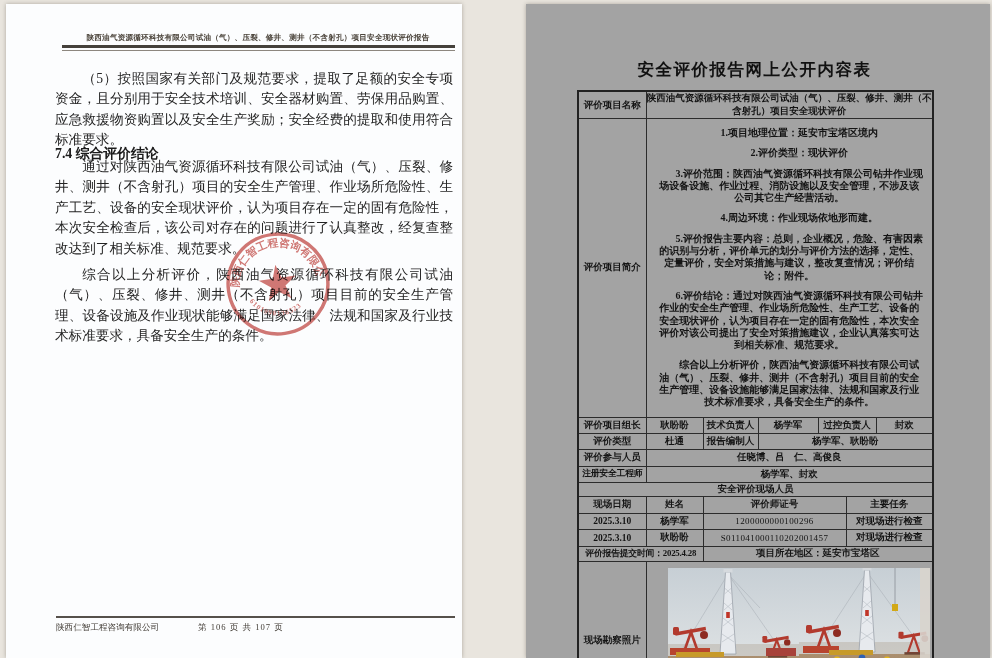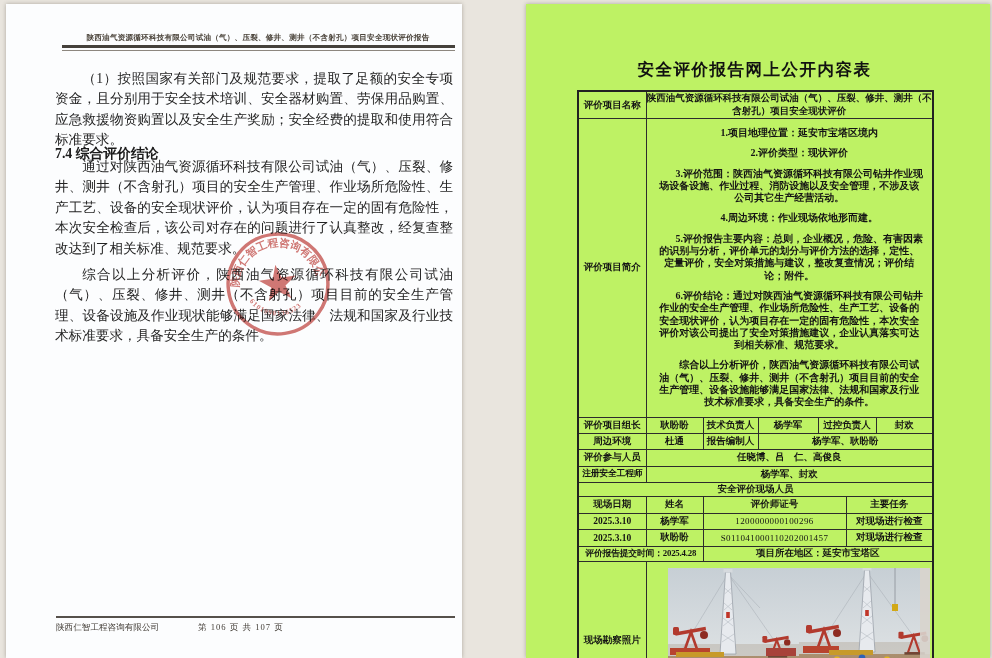--- a/index.html
+++ b/index.html
@@ -2,21 +2,21 @@
 <html><head>
 <meta charset="utf-8">
 <style>
   html,body{margin:0;padding:0;}
   body{
     width:992px;height:658px;position:relative;overflow:hidden;
     background:#e9e5de;
     font-family:"Liberation Serif","DejaVu Serif",serif;
     color:#1d1d1d;
   }
-  .page{position:absolute;top:4px;height:654px;background:#bef264;
+  .page{position:absolute;top:4px;height:654px;background:#a3a3a3;
         box-shadow:0 0 4px rgba(70,62,50,.38);}
   #pageL{left:6px;width:456px;background:#fcfdfe;}
   #pageR{left:526px;width:464px;}
 
   
   .l-header{position:absolute;top:29px;left:54px;width:396px;text-align:center;
             font-size:7.6px;font-weight:bold;color:#4c453c;letter-spacing:.2px;white-space:nowrap;}
   .l-rule{position:absolute;top:41px;left:56px;width:393px;height:2px;
           border-top:3px solid #45413b;border-bottom:1px solid #8d877f;}
   .para{position:absolute;left:49px;width:398px;font-size:13.6px;line-height:20.5px;
@@ -51,21 +51,21 @@
   .photos svg{display:block;}
   .wm{font-size:4.3px;fill:#fdfbf0;opacity:.93;font-weight:normal;}
 </style>
 </head>
 <body>
 
 <div class="page" id="pageL">
   <div class="l-header">陕西油气资源循环科技有限公司试油（气）、压裂、修井、测井（不含射孔）项目安全现状评价报告</div>
   <div class="l-rule"></div>
 
-  <p class="para" id="p1">（1）按照国家有关部门及规范要求，提取了足额的安全专项资金，且分别用于安全技术培训、安全器材购置、劳保用品购置、应急救援物资购置以及安全生产奖励；安全经费的提取和使用符合标准要求。</p>
+  <p class="para" id="p1">（5）按照国家有关部门及规范要求，提取了足额的安全专项资金，且分别用于安全技术培训、安全器材购置、劳保用品购置、应急救援物资购置以及安全生产奖励；安全经费的提取和使用符合标准要求。</p>
   <div class="l-h2">7.4 综合评价结论</div>
   <p class="para" id="p2">通过对陕西油气资源循环科技有限公司试油（气）、压裂、修井、测井（不含射孔）项目的安全生产管理、作业场所危险性、生产工艺、设备的安全现状评价，认为项目存在一定的固有危险性，本次安全检查后，该公司对存在的问题进行了认真整改，经复查整改达到了相关标准、规范要求。</p>
   <p class="para" id="p3">综合以上分析评价，陕西油气资源循环科技有限公司试油（气）、压裂、修井、测井（不含射孔）项目目前的安全生产管理、设备设施及作业现状能够满足国家法律、法规和国家及行业技术标准要求，具备安全生产的条件。</p>
 
   <svg class="seal" viewBox="0 0 110 110">
     <circle cx="55" cy="55" r="49" fill="none" stroke="#c85a55" stroke-width="3.4"></circle>
     <path id="sealTop" d="M 16,57 A 39,39 0 0 1 94,57" fill="none"></path>
     <path id="sealBot" d="M 24,66 A 34,34 0 0 0 86,66" fill="none"></path>
     <text font-size="10.5" fill="#c85a55" font-weight="bold">
       <textPath href="#sealTop" startOffset="4">陕西仁智工程咨询有限公司</textPath>
@@ -115,21 +115,21 @@
     </tr>
     <tr style="height:16px">
       <td>评价项目组长</td>
       <td>耿盼盼</td>
       <td>技术负责人</td>
       <td>杨学军</td>
       <td colspan="2">过控负责人</td>
       <td>封欢</td>
     </tr>
     <tr style="height:16px">
-      <td>周边环境</td>
+      <td>评价类型</td>
       <td>杜通</td>
       <td>报告编制人</td>
       <td colspan="4">杨学军、耿盼盼</td>
     </tr>
     <tr style="height:17px">
       <td>评价参与人员</td>
       <td colspan="6">任晓博、吕　仁、高俊良</td>
     </tr>
     <tr style="height:16px">
       <td class="tight">注册安全工程师</td>

